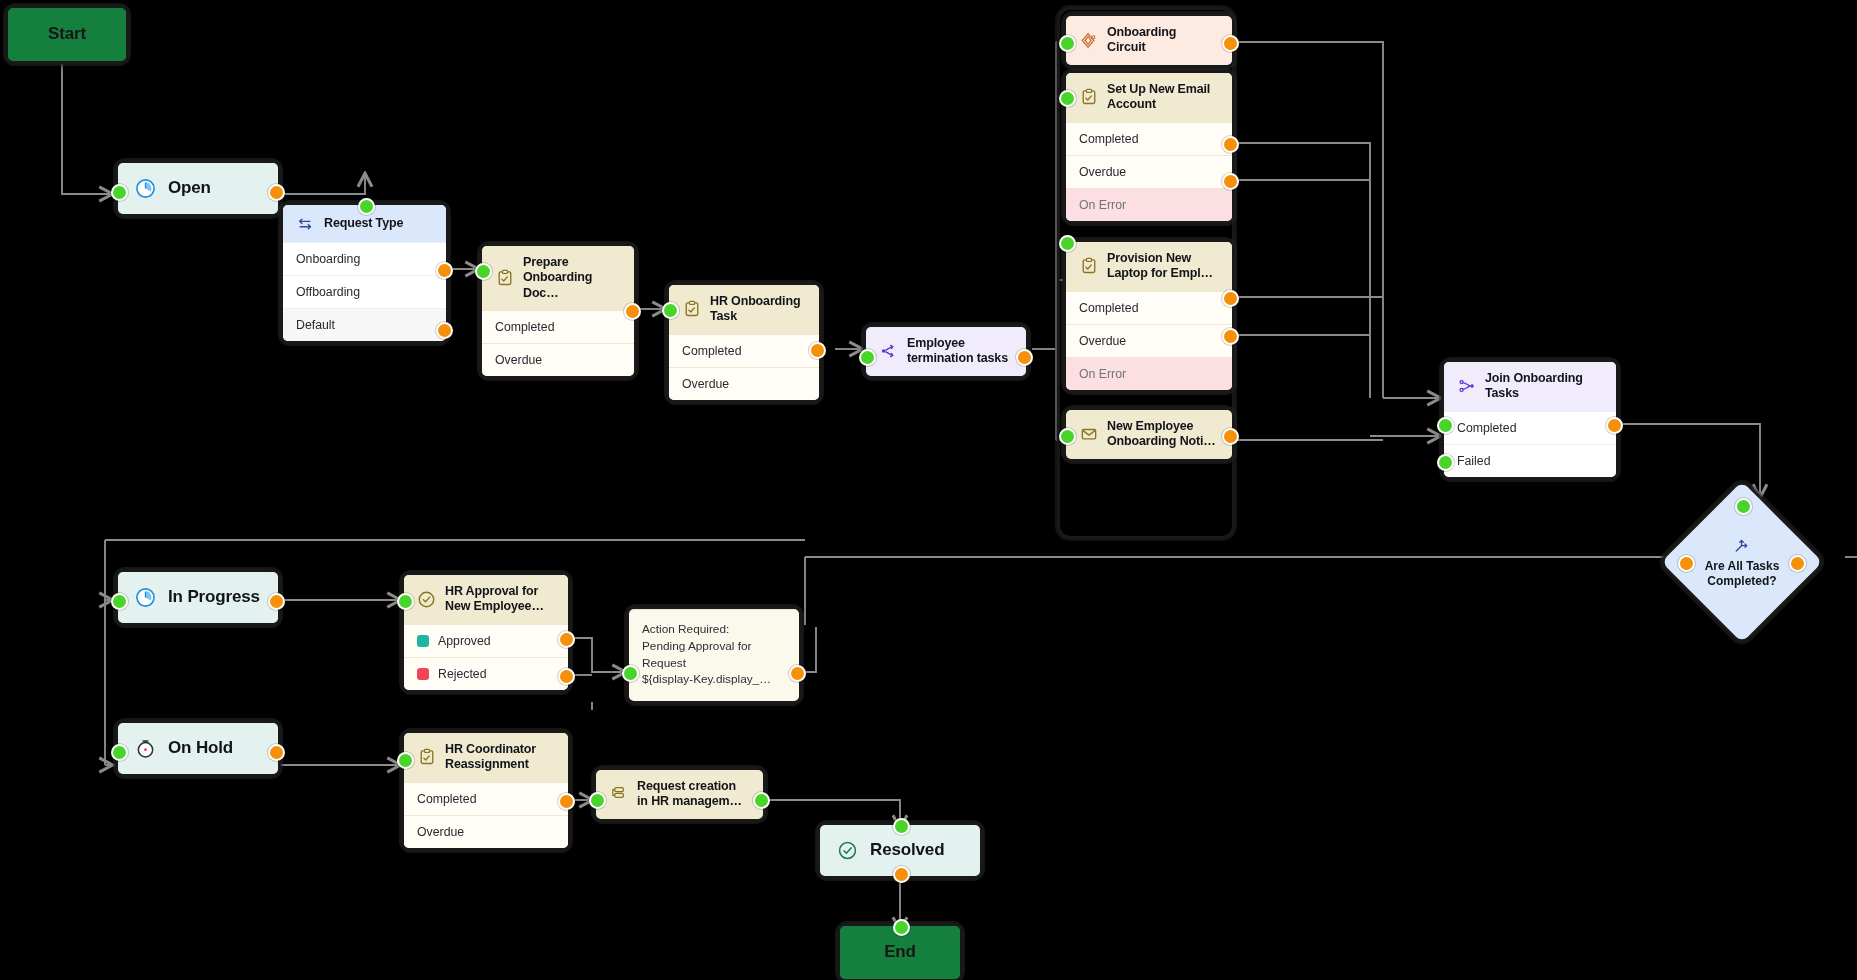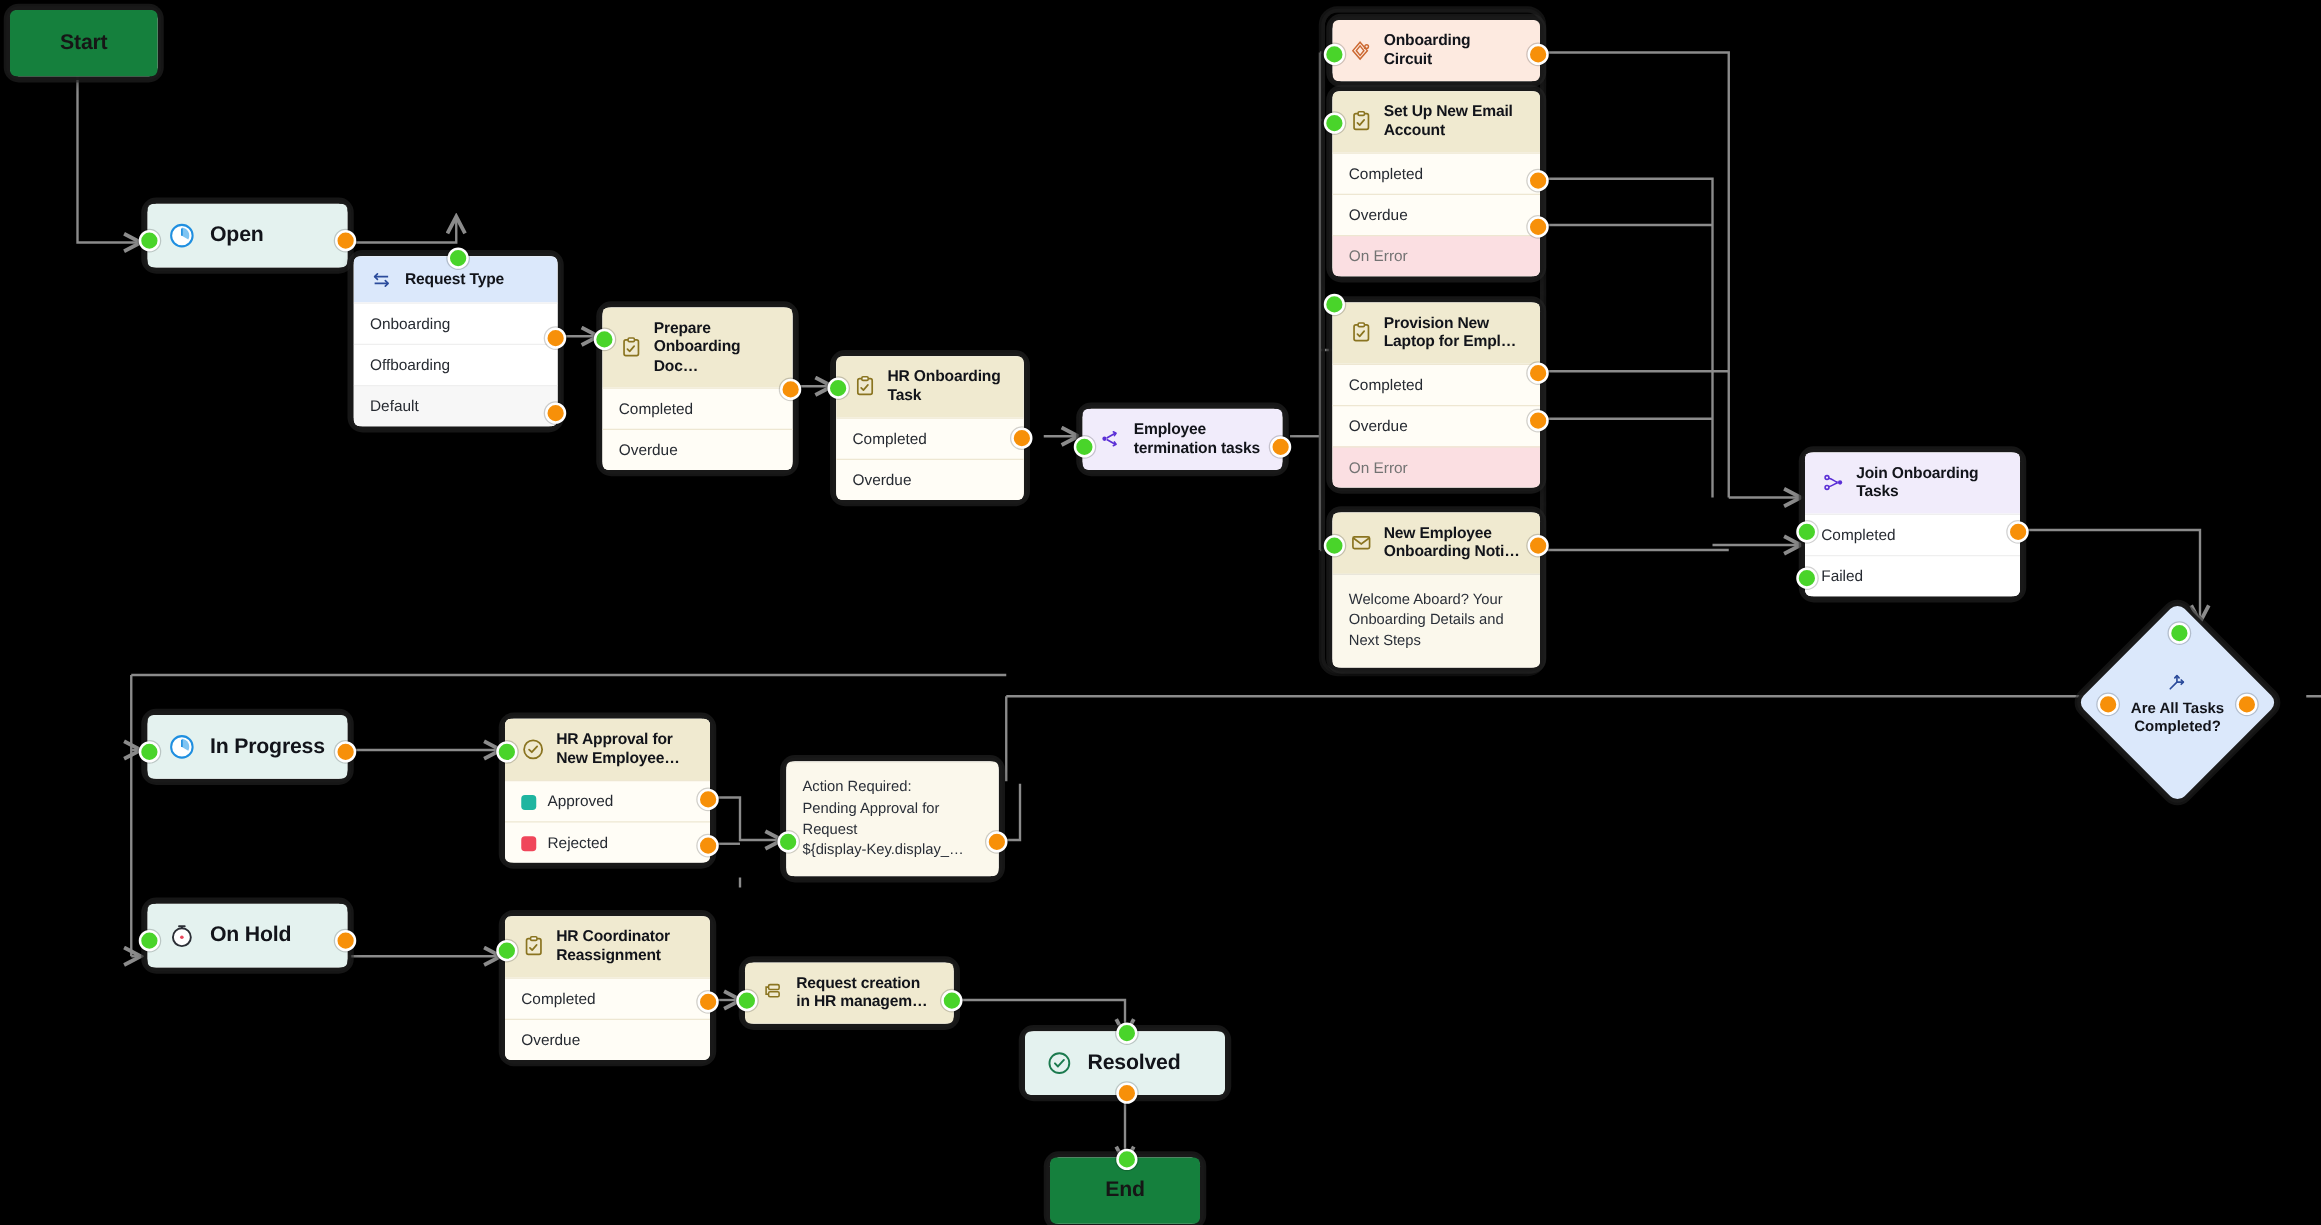--- a/index.html
+++ b/index.html
@@ -41,21 +41,21 @@
   
   .plain{background:#fff;}
   .plain .hdr{justify-content:center;font-size:17px;font-weight:bold;padding:16px 14px;color:#161616;}
 
   
   .row{
     padding:9px 13px;
     font-size:12.3px;color:#262a31;
     border-top:1px solid #ece9df;
     background:#fff;
-    display:flex;align-items:flex-end;gap:9px;
+    display:flex;align-items:center;gap:9px;
     min-height:14px;
   }
   .row.first{border-top:1px solid rgba(0,0,0,.10);}
   .row.err{background:#fbdfe2;color:#737373;}
   .row.alt{background:#fafafa;}
   .sw{width:12px;height:12px;border-radius:3px;flex:0 0 auto;}
   .bodytext{
     padding:11px 13px 13px 13px;font-size:11.8px;line-height:1.42;color:#2a2f38;
     white-space:pre-line;background:#fff;border-top:1px solid rgba(0,0,0,.07);
   }
@@ -382,23 +382,20 @@
       <div class="hdr">
         <span class="hdr-icon">
           <svg width="18" height="18" viewBox="0 0 20 20">
               <rect x="2.6" y="5" width="14.8" height="10.4" rx="1.4" fill="none" stroke="#8a7420" stroke-width="1.5"></rect>
               <path d="M2.9 6 L10 11.2 L17.1 6" fill="none" stroke="#8a7420" stroke-width="1.5"></path>
             </svg>
         </span>
         <span class="ttl">New Employee
 Onboarding Noti…</span>
       </div>
-      <div class="bodytext">Welcome Aboard? Your
-Onboarding Details and
-Next Steps</div>
     </div>
     <div class="port in" style="left:-7px;top:18px;"></div>
     <div class="port out" style="right:-7px;top:18px;"></div>
   </div>
 
   <div class="node pal-purple" style="left:1444px;top:362px;width:172px;">
     <div class="inner">
       <div class="hdr">
         <span class="hdr-icon">
           <svg width="18" height="18" viewBox="0 0 20 20">

